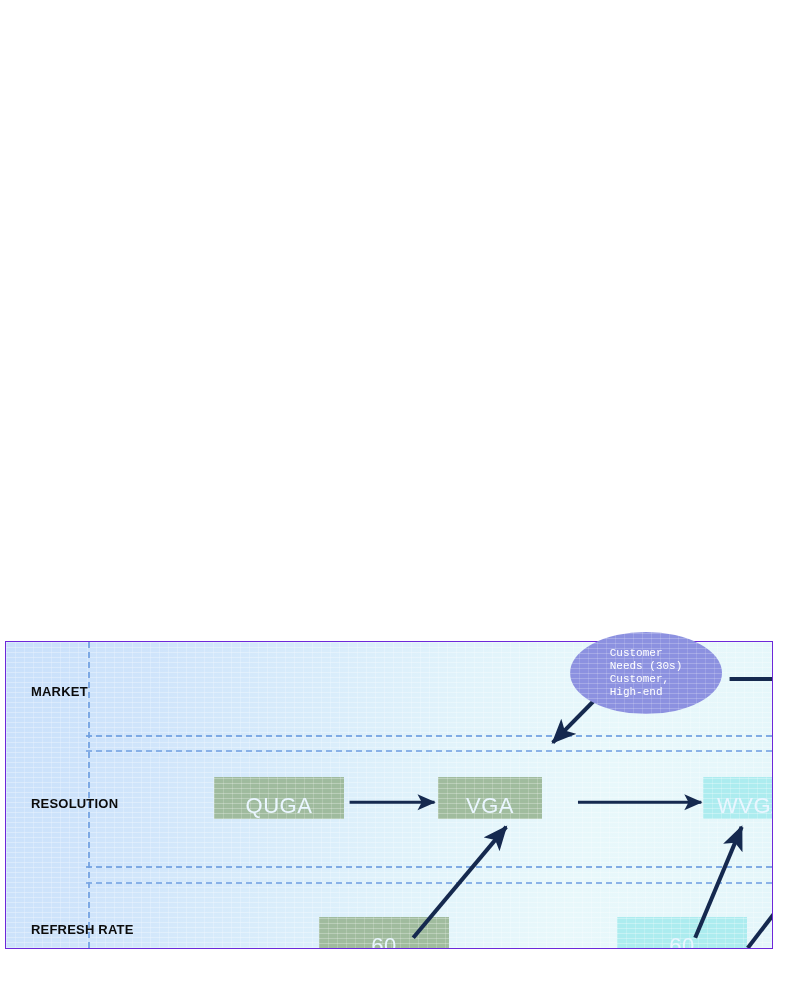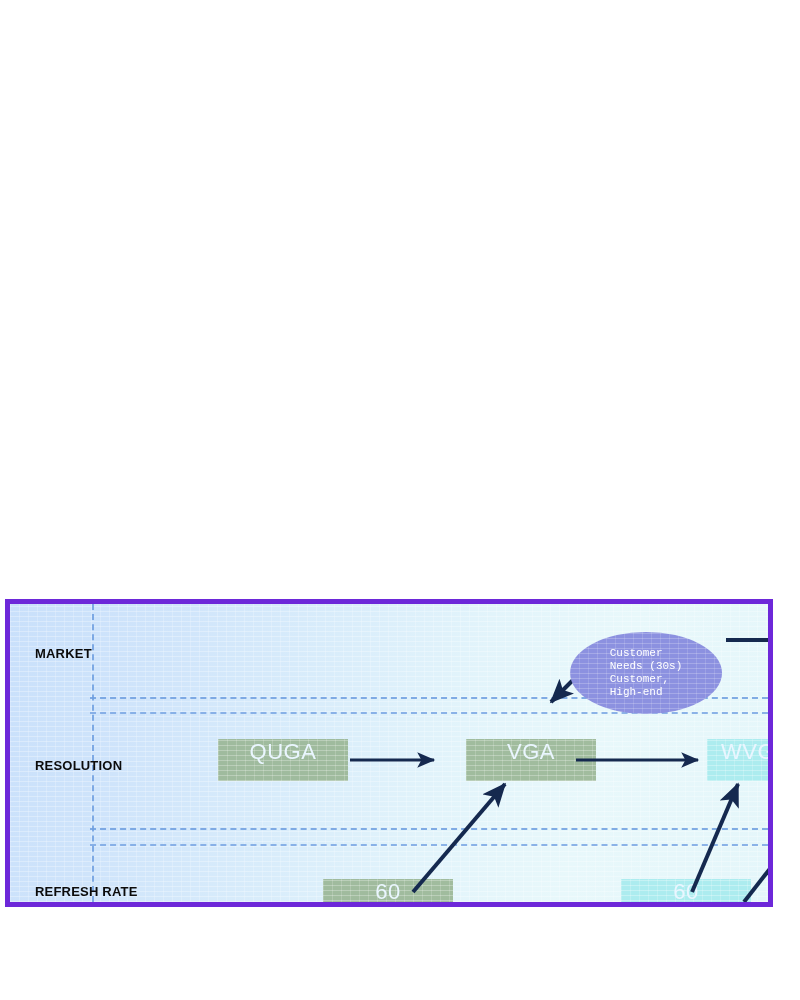--- a/index.html
+++ b/index.html
@@ -20,24 +20,24 @@
     position: absolute;
     left: 0; top: 0;
     width: 800px; height: 1000px;
     background: #ffffff;
   }
 
   
   #roadmap-frame {
     position: absolute;
     left: 5px;
-    top: 599px;
+    top: 641px;
     width: 768px;
     height: 308px;
-    border: 5px solid #6d28d9;
+    border: 1px solid #6d28d9;
     box-sizing: border-box;
     overflow: hidden;
     background: #3b82f6;
   }
 
   
   #roadmap-surface {
     position: absolute;
     left: 0; top: 0;
     width: 100%;
@@ -100,21 +100,21 @@
     font-weight: 600;
     letter-spacing: .2px;
     white-space: nowrap;
     font-family: "Liberation Sans", sans-serif;
   }
 
   
   .node-box {
     position: absolute;
     display: flex;
-    align-items: flex-start;
+    align-items: flex-end;
     justify-content: center;
     color: #eaf6ff;
     font-size: 22px;
     font-weight: 400;
     letter-spacing: .5px;
     white-space: nowrap;
     font-family: "Liberation Sans", sans-serif;
     box-sizing: border-box;
   }
   .node-box.green {
@@ -185,21 +185,21 @@
       <div class="lane-label" style="left:25px; top:42px;">MARKET</div>
 
       <div class="lane-label" style="left:25px; top:154px;">RESOLUTION</div>
 
       <div class="lane-label" style="left:25px; top:280px;text-align:center;">REFRESH RATE</div>
 
       <div class="node-box green" style="left:208px; top:135px; width:130px; height:42px;">
         <span>QUGA</span>
       </div>
 
-      <div class="node-box green" style="left:432px; top:135px; width:130px; height:42px;margin-left:24px;">
+      <div class="node-box green" style="left:432px; top:135px; width:104px; height:42px;">
         <span>VGA</span>
       </div>
 
       <div class="node-box cyan clipped-text" style="left:697px; top:135px; width:130px; height:42px; justify-content:flex-start; padding-left:14px;">
         <span>WVGA</span>
       </div>
 
       <div class="node-box green clipped-text" style="left:313px; top:275px; width:130px; height:42px;">
         <span>60</span>
       </div>

